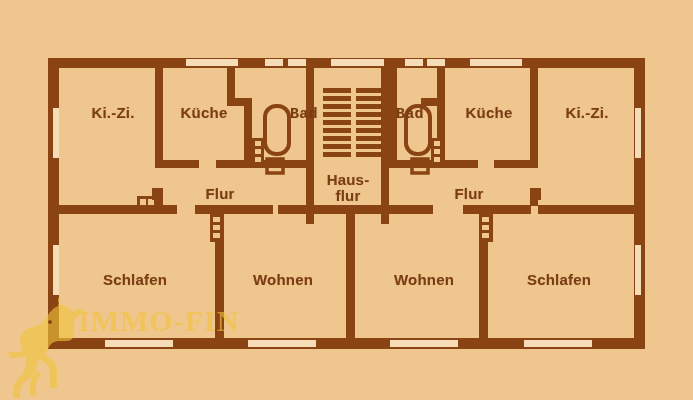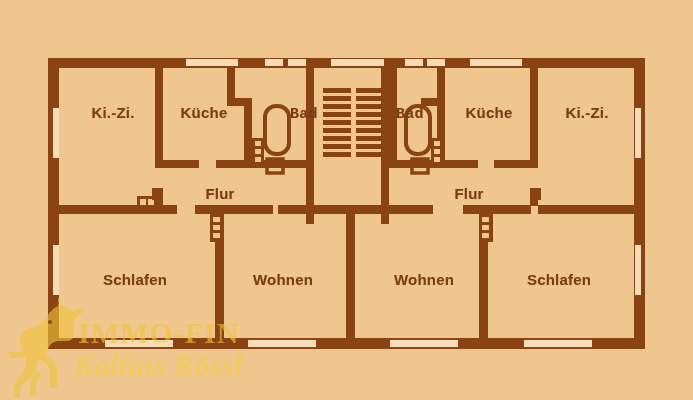--- a/index.html
+++ b/index.html
@@ -44,21 +44,21 @@
     white-space: normal;
     width: 14px;
     font-family: Liberation Mono, monospace;
   }
   .wm {
     position: absolute;
     pointer-events: none;
   }
   #watermark-text-main {
     left: 78px;
-    top: 316px;
+    top: 304px;
     font-family: "Liberation Serif", serif;
     font-weight: bold;
     font-size: 30px;
     color: rgba(240, 196, 60, 0.62);
     letter-spacing: 1px;
   }
   #watermark-text-sub {
     left: 74px;
     top: 348px;
     font-family: "Liberation Serif", serif;
@@ -225,20 +225,22 @@
       <rect x="412" y="159" width="16" height="14" fill="none" stroke="#8a4414" stroke-width="3.5"></rect>
     </g>
   </svg>
 
   <div class="room-label" style="left:113px; top:113px;">Ki.-Zi.</div>
 
   <div class="room-label" style="left:204px; top:113px;">Küche</div>
 
   <div class="room-label vertical" style="left:297px; top:115px;">Bad</div>
 
+  <div class="room-label" style="left:348px; top:188px;">Haus-
+flur</div>
 
   <div class="room-label vertical" style="left:403px; top:115px;">Bad</div>
 
   <div class="room-label" style="left:489px; top:113px;">Küche</div>
 
   <div class="room-label" style="left:587px; top:113px;">Ki.-Zi.</div>
 
   <div class="room-label" style="left:220px; top:194px;">Flur</div>
 
   <div class="room-label" style="left:469px; top:194px;">Flur</div>
@@ -260,15 +262,14 @@
                c2 -4 6 -6 10 -6 l8 0 c4 0 7 -3 7 -7 l0 -10 c0 -3 1 -6 4 -8 l6 -5
                l-5 -3 l-6 4 c-2 -3 -5 -5 -8 -6 l-7 -2 l2 -5 c1 -3 0 -6 -2 -8 z
                M44 22 c1 0 2 1 2 2 c0 1 -1 2 -2 2 c-1 0 -2 -1 -2 -2 c0 -1 1 -2 2 -2 z"></path>
       <path d="M24 48 c-4 4 -9 6 -14 6 l-8 0 l2 6 l7 0 c6 0 12 -3 16 -8 z"></path>
       <path d="M30 72 c-4 5 -6 11 -6 17 l0 9 l6 0 l0 -9 c0 -5 2 -9 5 -13 z"></path>
     </g>
   </svg>
 
   <div class="wm" id="watermark-text-main">IMMO-FIN</div>
 
-  <div class="wm" id="watermark-text-sub">Kaltins Rössl</div>
 
 </div>
 
 </body></html>

